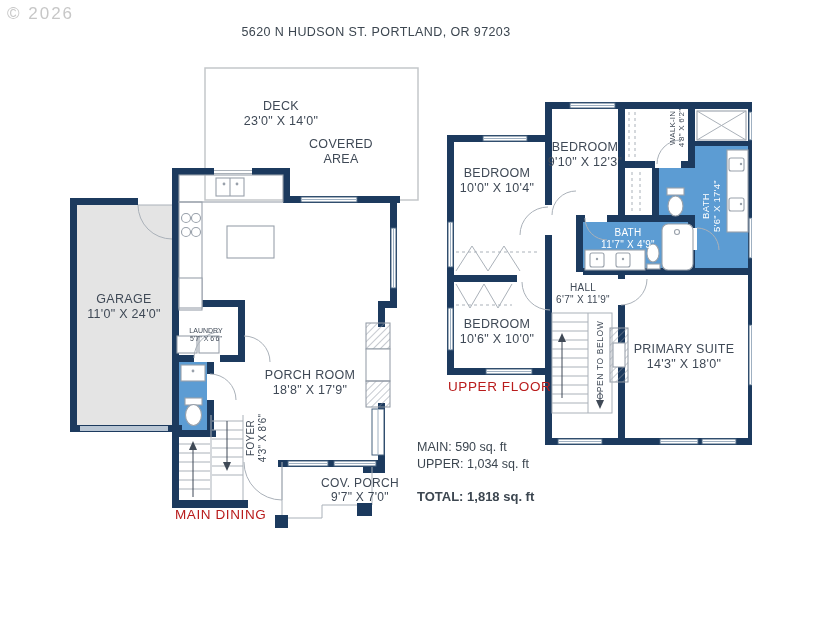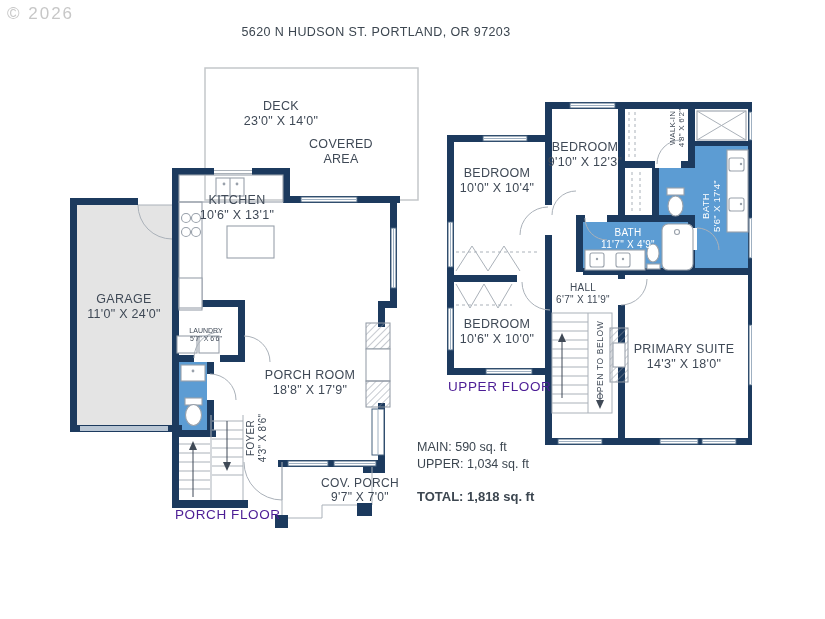--- a/index.html
+++ b/index.html
@@ -12,21 +12,21 @@
   .white{color:#fff;}
   .fs-room{font-size:12.5px;}
   .fs-porch{font-size:12px;margin-left:36px;}
   .fs-hall{font-size:10px;}
   .fs-bath{font-size:10px;}
   .fs-bathv{font-size:9.5px;}
   .fs-walkin{font-size:8px;letter-spacing:.2px;}
   .fs-foyer{font-size:10px;}
   .fs-open{font-size:8.5px;letter-spacing:.6px;}
   .fs-laundry{font-size:7px;letter-spacing:0;}
-  .floor-label{position:absolute;z-index:2;color:#4c1d95;font-size:13.5px;letter-spacing:.6px;}
+  .floor-label{position:absolute;z-index:2;color:#b91c1c;font-size:13.5px;letter-spacing:.6px;}
   .watermark{position:absolute;left:7px;top:4px;z-index:2;font-size:17px;color:#c7c7c7;letter-spacing:2px;}
   .title{position:absolute;left:0;top:25px;width:100%;text-align:center;z-index:2;
          font-size:12.5px;color:#3c4650;letter-spacing:.4px;}
   .summary{position:absolute;left:417px;top:439px;z-index:2;color:#3c4650;
            font-size:12.5px;line-height:16.5px;}
   .summary .total{font-weight:bold;font-size:13px;margin-top:17px;}
   .disclaimer{position:absolute;left:0;top:568px;width:100%;text-align:center;z-index:2;
               font-style:italic;font-size:10.5px;color:#8f9399;}
   
   .wall{fill:var(--wall,#1c3a5e);}
@@ -405,45 +405,41 @@
     </g>
   </svg>
 
   <div class="lbl fs-room" style="left:281px;top:114px;">
     <div>DECK</div>
     <div>23'0" X 14'0"</div>
   </div>
   <div class="lbl fs-room" style="left:341px;top:152px;white-space:normal;width:92px;">
     <div>COVERED AREA</div>
   </div>
-  <div class="lbl fs-room" style="left:237px;top:208px;">
-    <div>KITCHEN</div>
-    <div>10'6" X 13'1"</div>
-  </div>
   <div class="lbl fs-room" style="left:124px;top:307px;">
     <div>GARAGE</div>
     <div>11'0" X 24'0"</div>
   </div>
   <div class="lbl fs-laundry" style="left:206px;top:335px;">
     <div>LAUNDRY</div>
     <div>5'7" X 6'6"</div>
   </div>
   <div class="lbl fs-room" style="left:310px;top:383px;">
     <div>PORCH ROOM</div>
     <div>18'8" X 17'9"</div>
   </div>
   <div class="lbl rot fs-foyer" style="left:257px;top:438px;">
     <div>FOYER</div>
     <div>4'3" X 8'6"</div>
   </div>
   <div class="lbl fs-porch" style="left:324px;top:490px;">
     <div>COV. PORCH</div>
     <div>9'7" X 7'0"</div>
   </div>
-  <div class="floor-label" style="left:175px;top:507px;">PORCH FLOOR</div>
+  <div class="floor-label" style="left:175px;top:507px;">MAIN DINING</div>
 
   <div class="lbl fs-room" style="left:497px;top:181px;">
     <div>BEDROOM</div>
     <div>10'0" X 10'4"</div>
   </div>
   <div class="lbl fs-room" style="left:585px;top:155px;">
     <div>BEDROOM</div>
     <div>9'10" X 12'3"</div>
   </div>
   <div class="lbl rot fs-walkin" style="left:677px;top:128px;">

